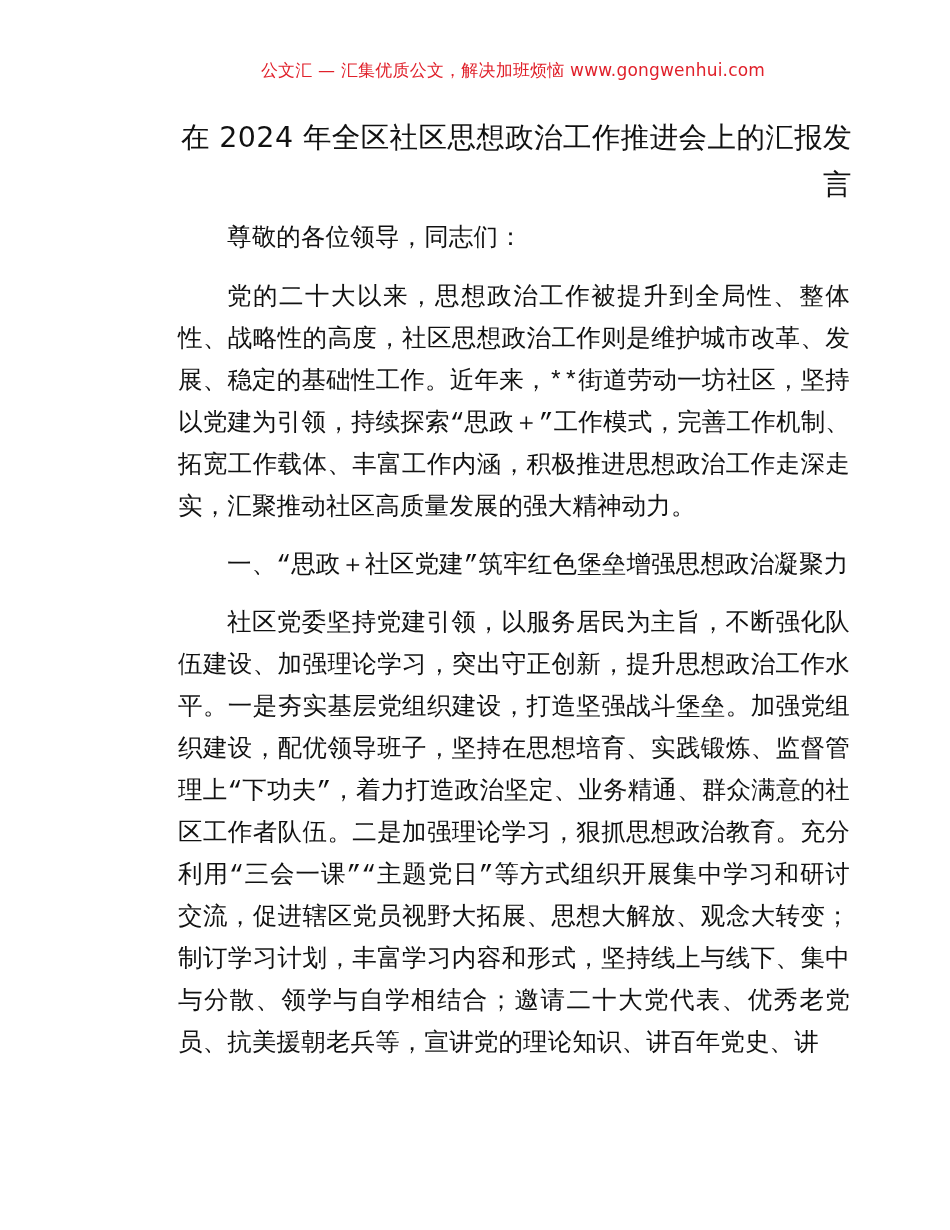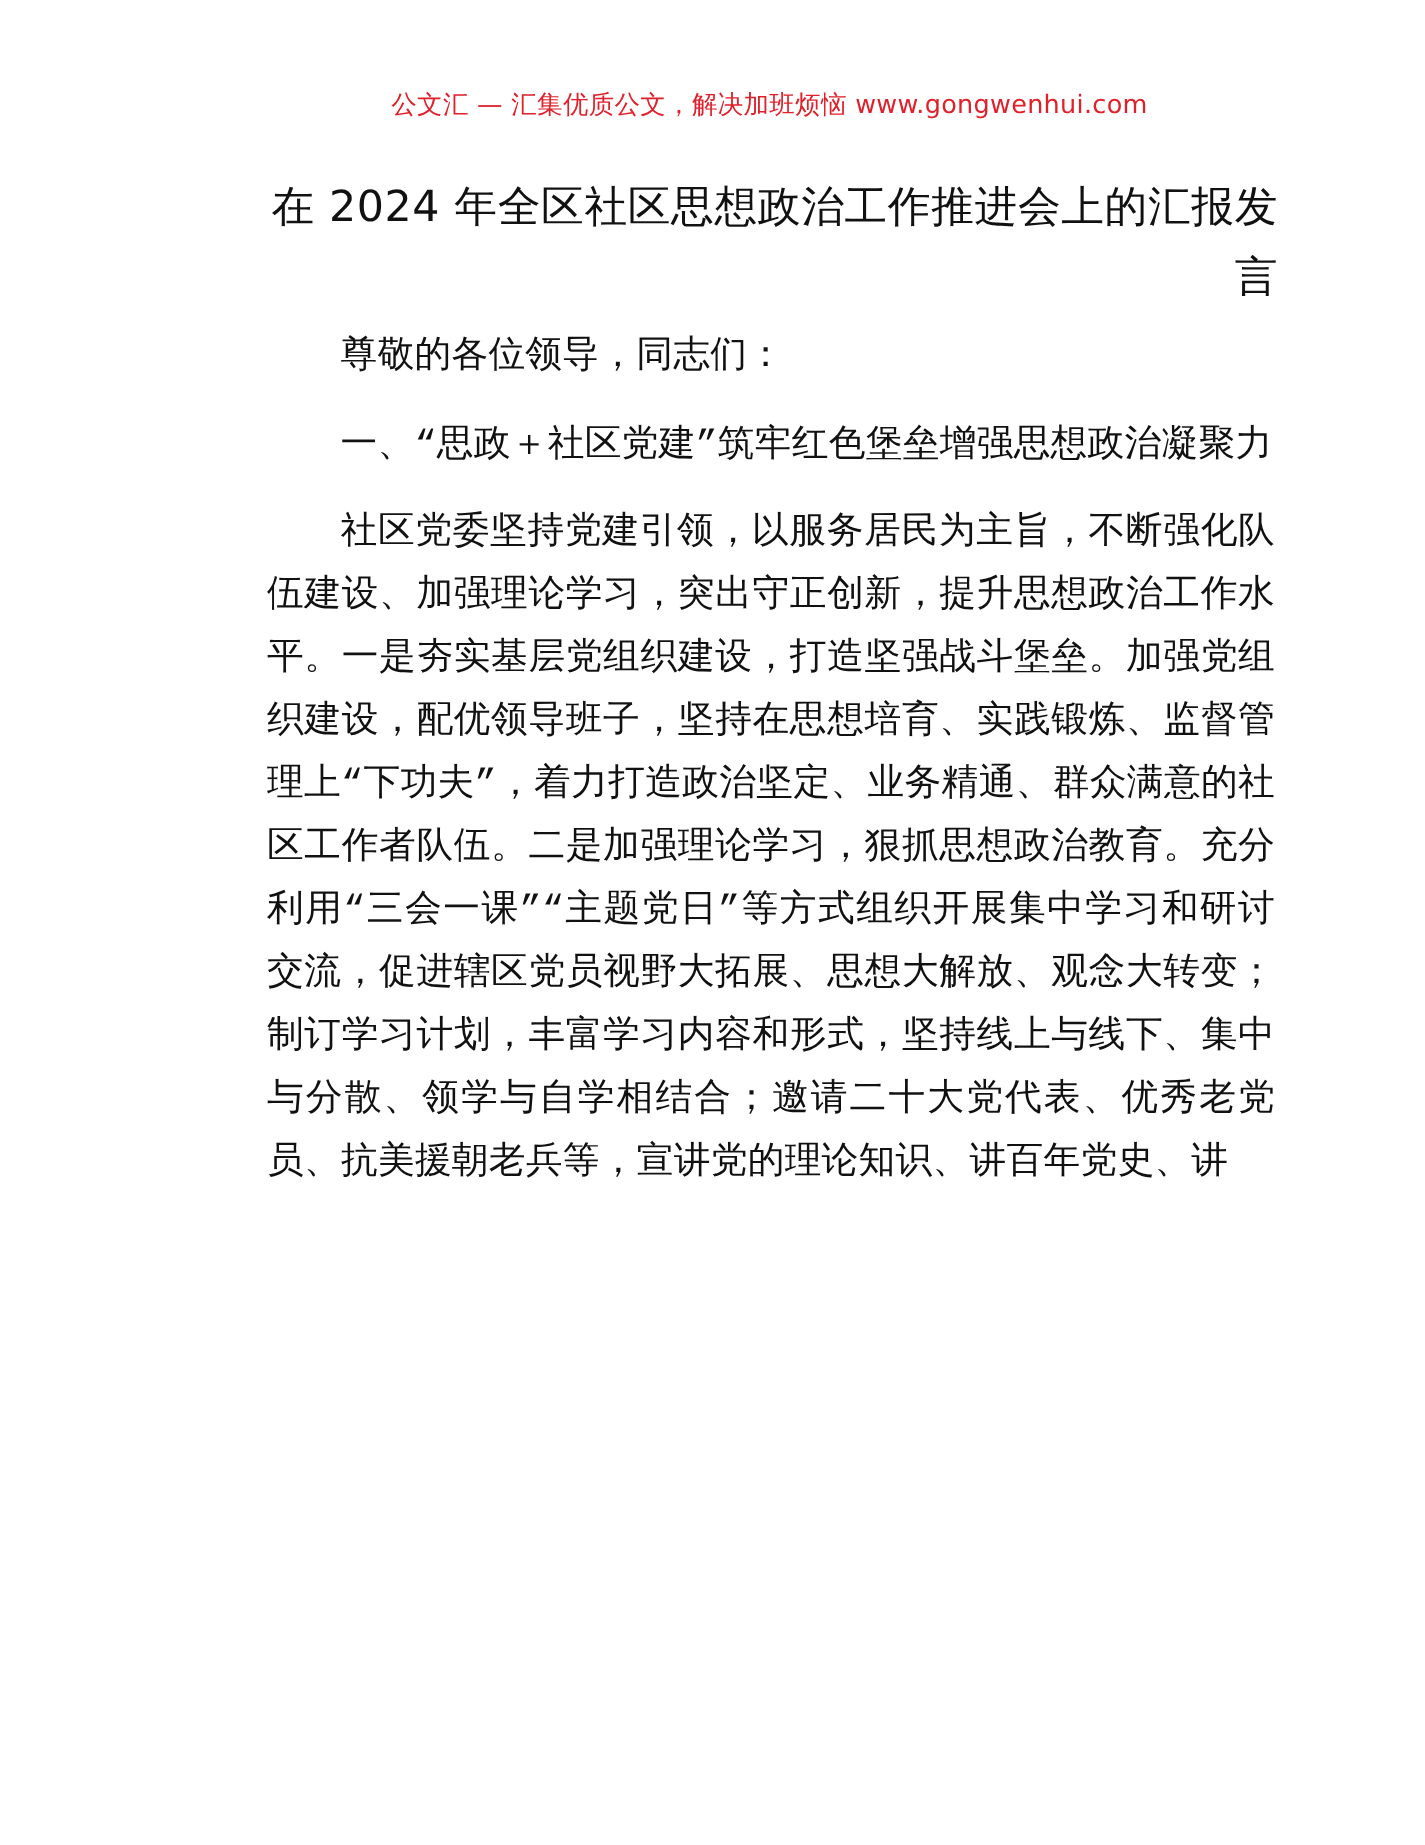--- a/index.html
+++ b/index.html
@@ -71,19 +71,20 @@
 
 <div class="page">
 
   <div class="watermark-header">公文汇 — 汇集优质公文，解决加班烦恼 www.gongwenhui.com</div>
 
   <div class="doc-title">在 2024 年全区社区思想政治工作推进会上的汇报发言</div>
 
   <div class="body-text">
     <p class="para salutation">尊敬的各位领导，同志们：</p>
 
+    <p class="para">党的二十大以来，思想政治工作被提升到全局性、整体性、战略性的高度，社区思想政治工作则是维护城市改革、发展、稳定的基础性工作。近年来，**街道劳动一坊社区，坚持以党建为引领，持续探索“思政＋”工作模式，完善工作机制、拓宽工作载体、丰富工作内涵，积极推进思想政治工作走深走实，汇聚推动社区高质量发展的强大精神动力。</p>
 
     <p class="para">一、“思政＋社区党建”筑牢红色堡垒增强思想政治凝聚力</p>
 
     <p class="para">社区党委坚持党建引领，以服务居民为主旨，不断强化队伍建设、加强理论学习，突出守正创新，提升思想政治工作水平。一是夯实基层党组织建设，打造坚强战斗堡垒。加强党组织建设，配优领导班子，坚持在思想培育、实践锻炼、监督管理上“下功夫”，着力打造政治坚定、业务精通、群众满意的社区工作者队伍。二是加强理论学习，狠抓思想政治教育。充分利用“三会一课”“主题党日”等方式组织开展集中学习和研讨交流，促进辖区党员视野大拓展、思想大解放、观念大转变；制订学习计划，丰富学习内容和形式，坚持线上与线下、集中与分散、领学与自学相结合；邀请二十大党代表、优秀老党员、抗美援朝老兵等，宣讲党的理论知识、讲百年党史、讲</p>
   </div>
 
 </div>
 
 </body></html>

